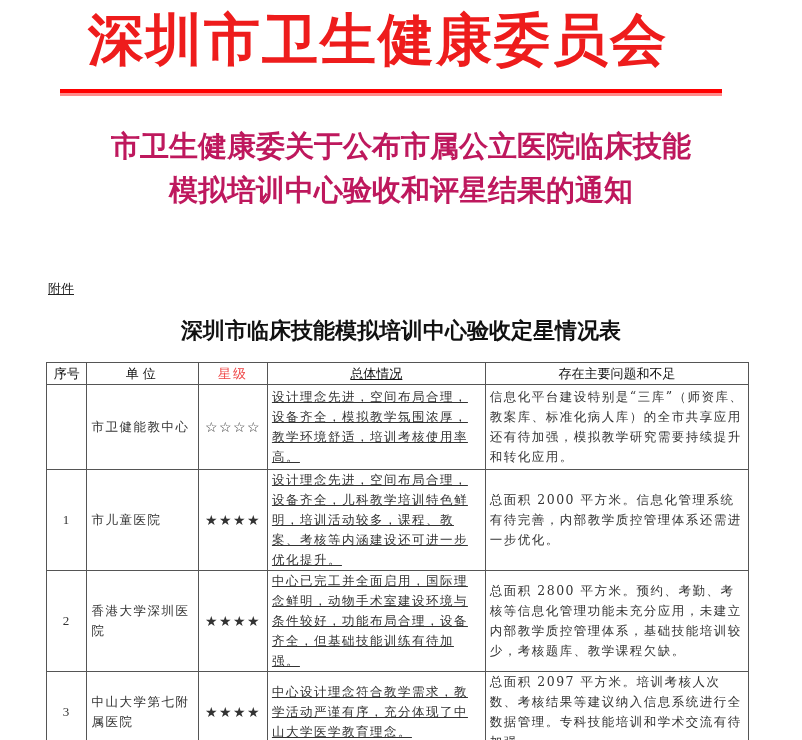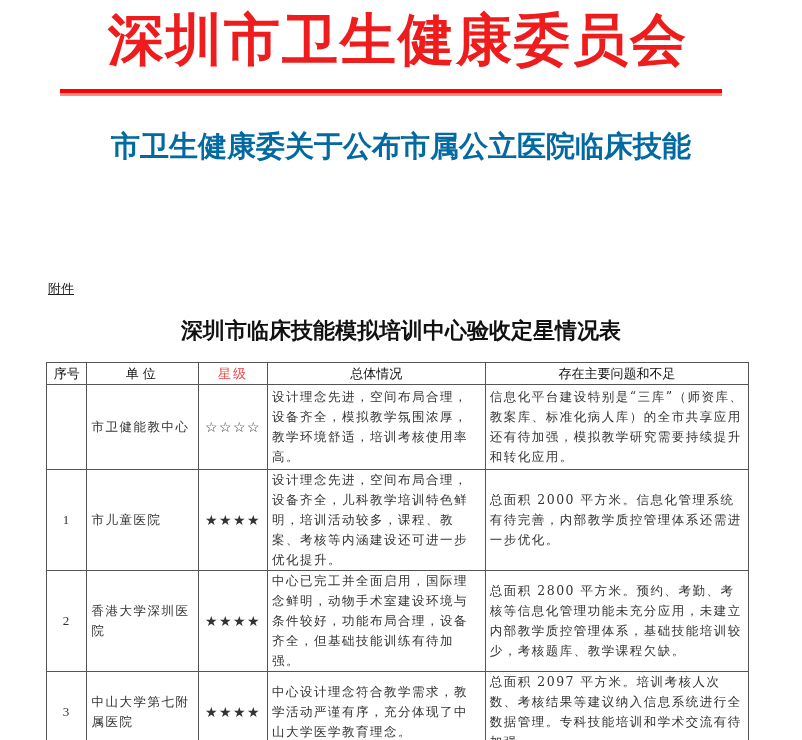--- a/index.html
+++ b/index.html
@@ -1,45 +1,46 @@
 <!DOCTYPE html>
 <html><head>
 <meta charset="utf-8">
 <style>
   html, body { margin: 0; padding: 0; background: #ffffff; }
   body { width: 802px; height: 740px; position: relative; overflow: hidden; font-family: "DejaVu Serif", serif; color: #111; }
-  .masthead { position: absolute; left: 48px; top: 4px; width: 700px; text-align: center; color: #ee1c1c; font-family: "DejaVu Serif", serif; font-size: 56px; font-weight: bold; letter-spacing: 2px; line-height: 70px; }
+  .masthead { position: absolute; left: 28px; top: 4px; width: 700px; text-align: center; color: #ee1c1c; font-family: "DejaVu Serif", serif; font-size: 56px; font-weight: bold; letter-spacing: 2px; line-height: 70px; }
   .red-rule { position: absolute; left: 60px; top: 89px; width: 662px; height: 4px; background: #ff0000; }
   .red-rule-shadow { position: absolute; left: 60px; top: 93px; width: 662px; height: 3px; background: #ff8a8a; }
-  .doc-title { position: absolute; left: 20px; top: 124px; width: 762px; text-align: center; font-family: "DejaVu Serif", serif; font-weight: bold; font-size: 29px; line-height: 44px; color: #0369a1; }
+  .doc-title { position: absolute; left: 20px; top: 124px; width: 762px; text-align: center; font-family: "DejaVu Serif", serif; font-weight: bold; font-size: 29px; line-height: 44px; color: #be185d; }
   .attach-label { position: absolute; left: 48px; top: 280px; font-size: 13px; font-family: "DejaVu Sans", sans-serif; color: #222; text-decoration: underline; }
   .table-title { position: absolute; left: 0; top: 316px; width: 802px; text-align: center; font-family: "DejaVu Serif", serif; font-weight: bold; font-size: 22px; color: #111; }
   table.rating { position: absolute; left: 46px; top: 362px; width: 703px; border-collapse: collapse; font-size: 12.5px; }
   table.rating th, table.rating td { border: 1px solid #555; padding: 0 4px; vertical-align: middle; }
   table.rating th { height: 21px; font-family: "DejaVu Sans", sans-serif; font-weight: normal; font-size: 13px; text-align: center; margin-left: 42px; }
   table.rating td { line-height: 20px; letter-spacing: 1.5px; color: #333; }
   .c-seq { width: 32px; text-align: center; font-family: "Liberation Serif", serif; font-size: 13px; letter-spacing: 0; }
   .c-unit { width: 105px; letter-spacing: 4px; }
   .c-star { width: 60px; text-align: center; font-size: 14px; letter-spacing: 2px; color: #ef4444; }
-  .c-sum { width: 214px; }
+  .c-sum { width: 214px; text-decoration: underline; }
   .c-issue { width: 260px; }
   tr.r0 td { height: 84px; }
   tr.r1 td { height: 80px; }
   tr.r2 td { height: 80px; }
   tr.r3 td { height: 80px; }
 </style>
 </head>
 <body>
 
 <div class="masthead">深圳市卫生健康委员会</div>
 <div class="red-rule"></div>
 <div class="red-rule-shadow"></div>
 
 <div class="doc-title">
   <div>市卫生健康委关于公布市属公立医院临床技能</div>
+  <div>模拟培训中心验收和评星结果的通知</div>
 </div>
 
 <div class="attach-label">附件</div>
 <div class="table-title">深圳市临床技能模拟培训中心验收定星情况表</div>
 
 <table class="rating">
   <thead>
     <tr>
       <th class="c-seq">序号</th>
       <th class="c-unit">单位</th>

